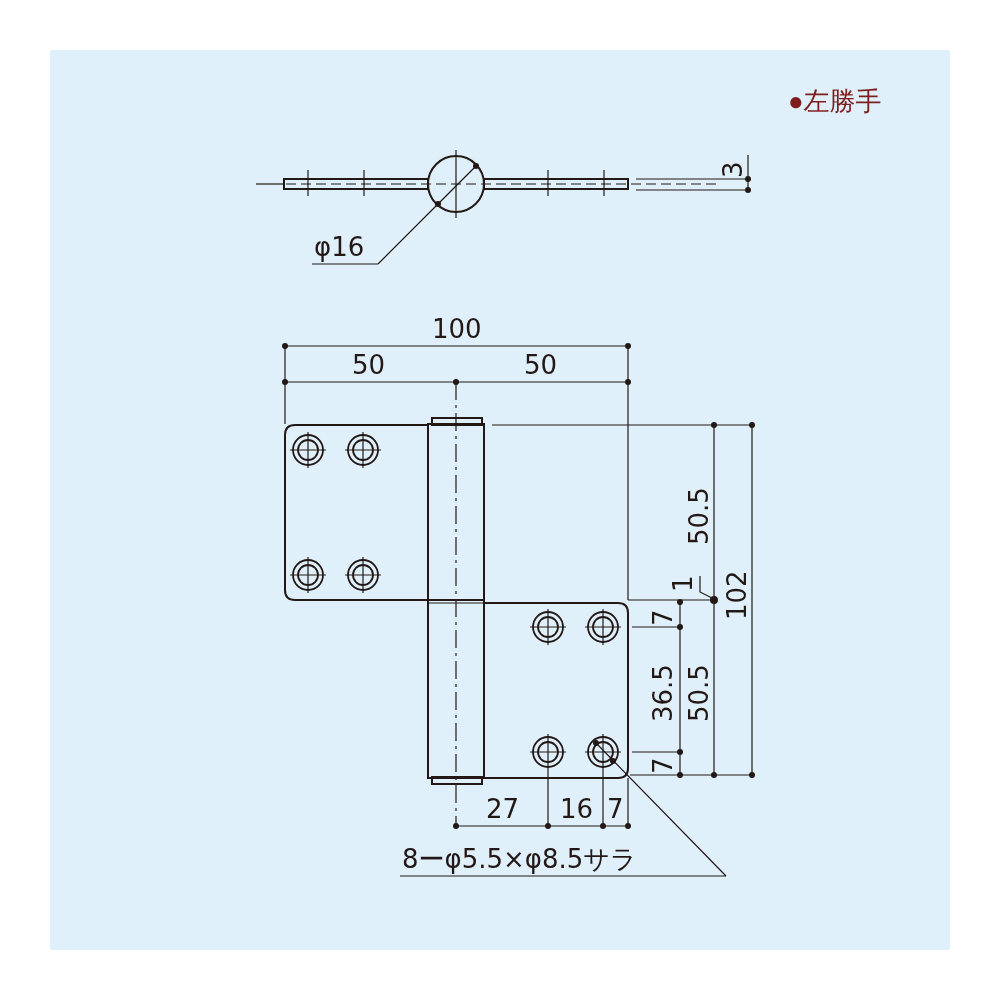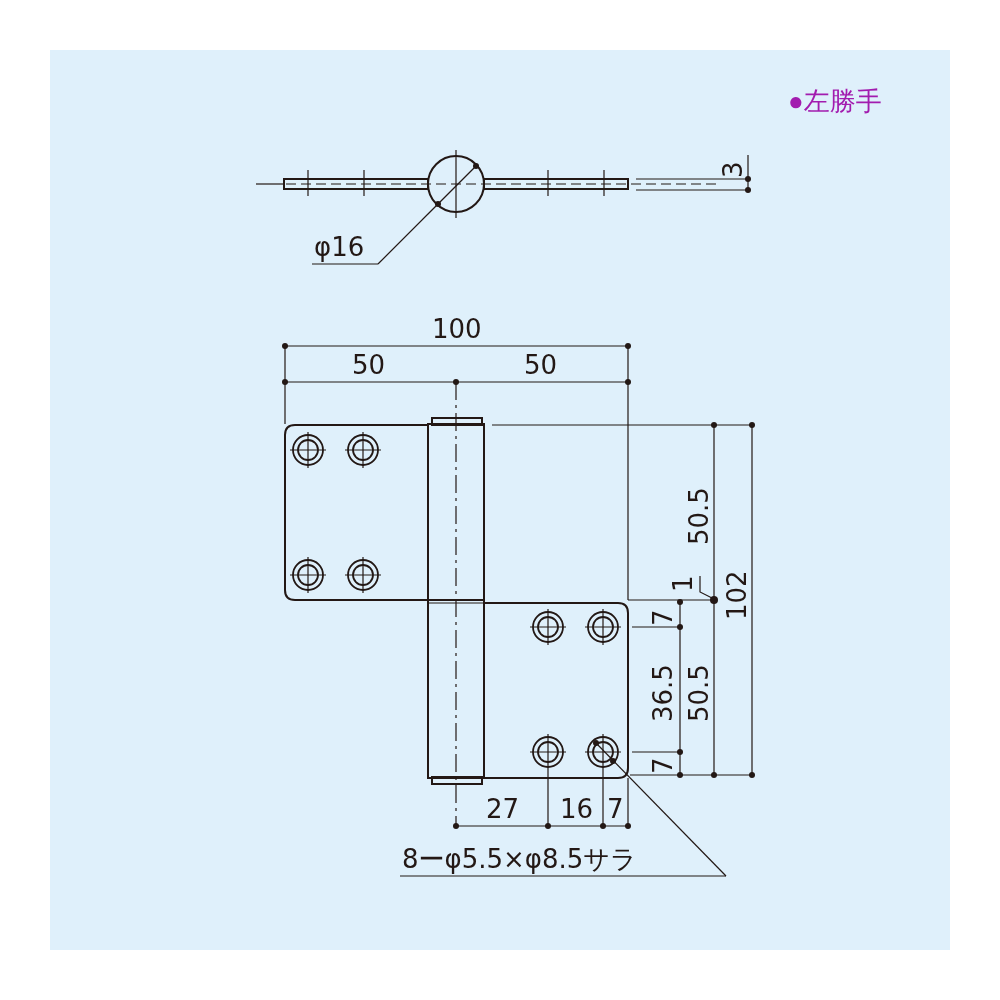--- a/index.html
+++ b/index.html
@@ -1,20 +1,20 @@
 <!DOCTYPE html>
 <html><head>
 <meta charset="utf-8">
 <style>
   html,body{margin:0;padding:0;background:#ffffff;}
   body{width:1000px;height:1000px;position:relative;overflow:hidden;font-family:"DejaVu Sans","Liberation Sans",sans-serif;}
   .panel{position:absolute;left:50px;top:50px;width:900px;height:900px;background:#dff0fb;}
   svg{position:absolute;left:0;top:0;}
   .t{font-family:"DejaVu Sans","Liberation Sans",sans-serif;fill:#231815;font-size:26px;}
-  .title{position:absolute;left:788px;top:84px;font-size:26px;color:#a21caf;font-family:Liberation Serif, serif;white-space:nowrap;}
+  .title{position:absolute;left:788px;top:84px;font-size:26px;color:#7f1d1d;font-family:Liberation Mono, monospace;white-space:nowrap;}
 </style>
 </head>
 <body>
 
 <div class="panel"></div>
 
 <div class="title">●左勝手</div>
 
 <svg width="1000" height="1000" viewBox="0 0 1000 1000">
   <g stroke="#231815" fill="none" stroke-width="2">

